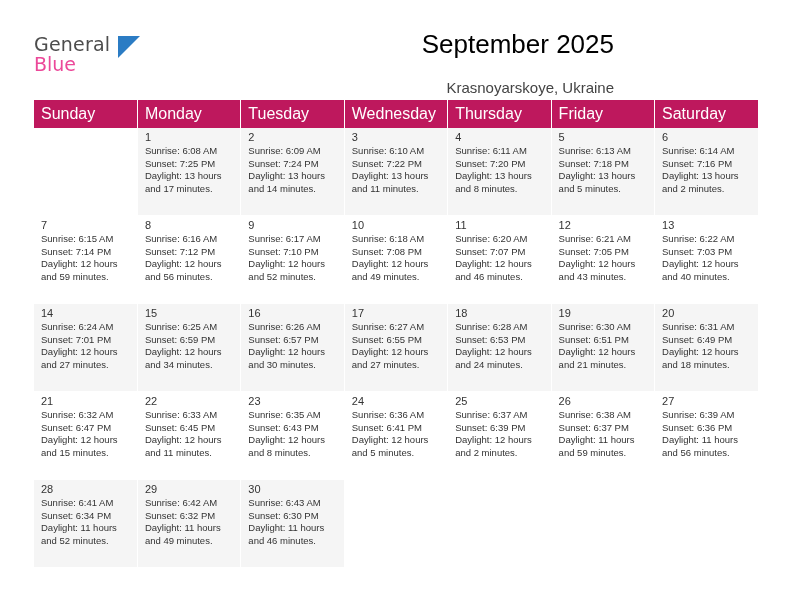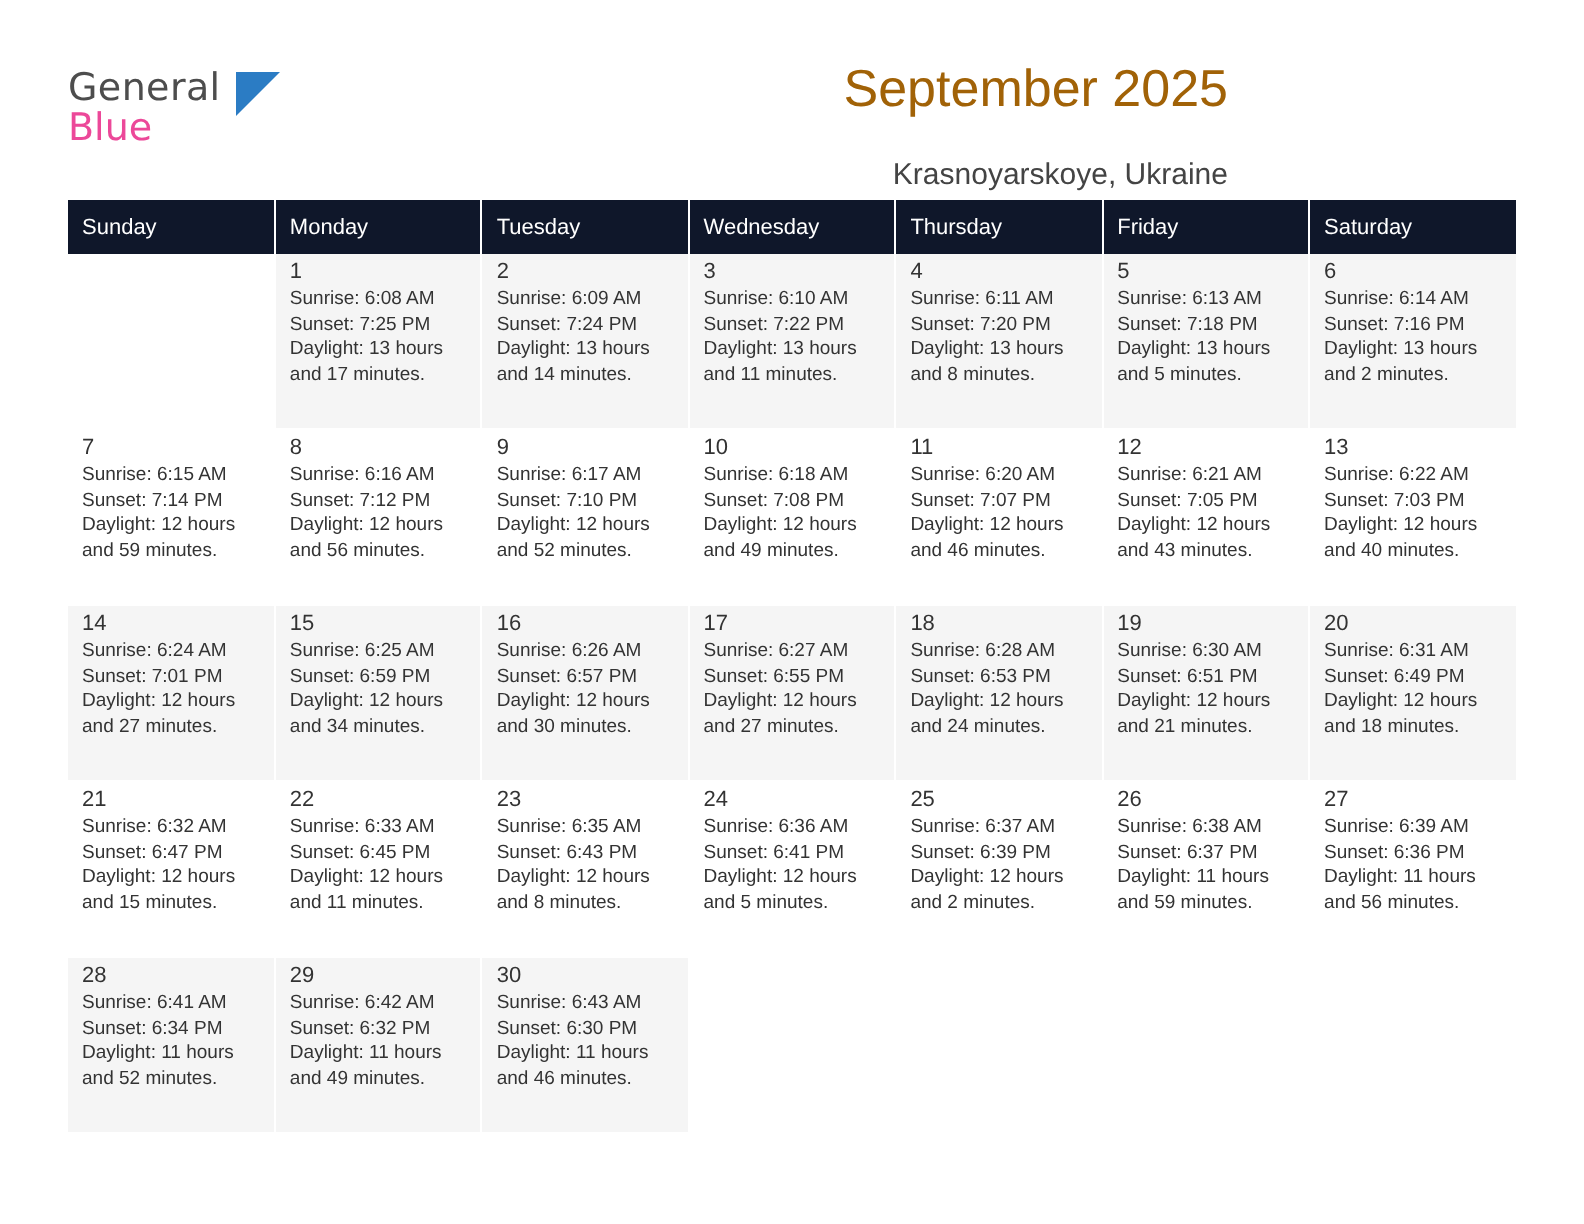--- a/index.html
+++ b/index.html
@@ -53,41 +53,41 @@
     width: 0;
     height: 0;
     border-left: 22px solid #2b7cc4;
     border-bottom: 22px solid transparent;
   }
   .title-block {
     text-align: right;
   }
   .cal-title {
     font-size: 26px;
-    color: #a16207;
+    color: #000000;
     font-weight: normal;
     line-height: 32px;
   }
   .cal-sub {
     font-size: 15px;
     color: #444444;
     line-height: 24px;
     margin-top: 16px;
   }
   
   table.calendar {
     width: 724px;
     border-collapse: collapse;
     table-layout: fixed;
     margin-top: 10px;
   }
   table.calendar th {
-    background: #0f172a;
+    background: #be185d;
     color: #ffffff;
-    font-size: 11px;
+    font-size: 16px;
     font-weight: normal;
     text-align: left;
     padding: 5px 0 5px 7px;
     border-right: 1px solid #ffffff;
     height: 17px;
   }
   table.calendar th:last-child { border-right: none; }
   table.calendar td {
     vertical-align: top;
     border-right: 1px solid #ffffff;

